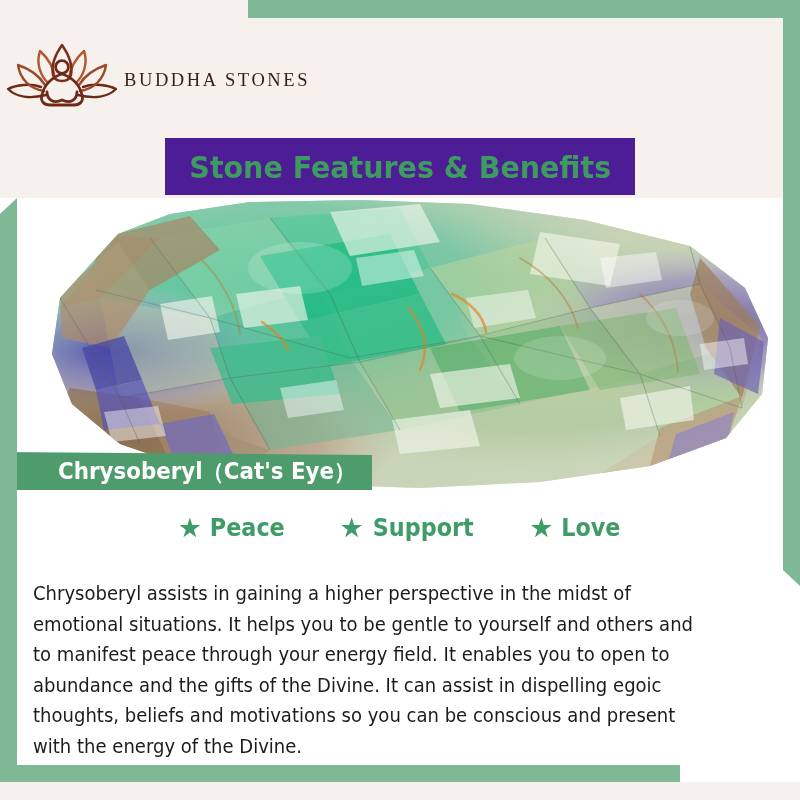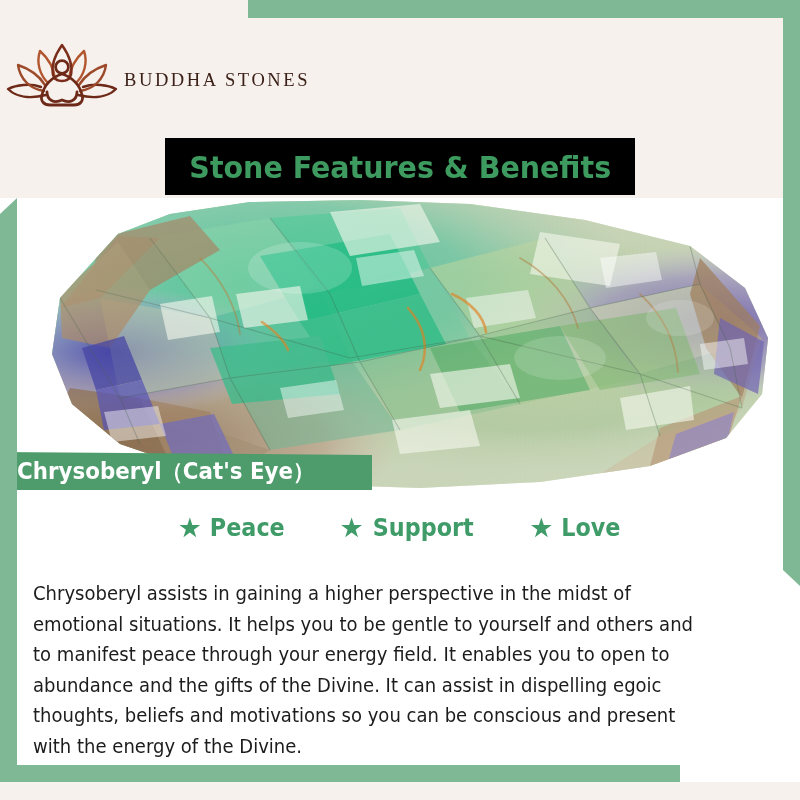--- a/index.html
+++ b/index.html
@@ -95,21 +95,21 @@
     white-space: nowrap;
   }
 
   
   .title-banner {
     position: absolute;
     top: 138px;
     left: 165px;
     width: 470px;
     height: 57px;
-    background: #000000;
+    background: #4c1d95;
     display: flex;
     align-items: center;
     justify-content: center;
     overflow: hidden;
   }
   .title-text {
     color: #3d9b5f;
     font-family: "DejaVu Sans", sans-serif;
     font-weight: bold;
     font-size: 31px;
@@ -138,20 +138,21 @@
   .stone-label {
     position: absolute;
     top: 452px;
     left: 0;
     width: 372px;
     height: 38px;
     background: #4e9b6c;
     clip-path: polygon(0 0, 100% 3px, 100% 100%, 0 100%);
     display: flex;
     align-items: center;
+    justify-content: flex-end;
   }
   .stone-label-text {
     color: #ffffff;
     font-family: "DejaVu Sans", sans-serif;
     font-weight: bold;
     font-size: 22.5px;
     padding-left: 18px;
     letter-spacing: 0px;
     transform: scaleX(0.95);
     transform-origin: left center;

